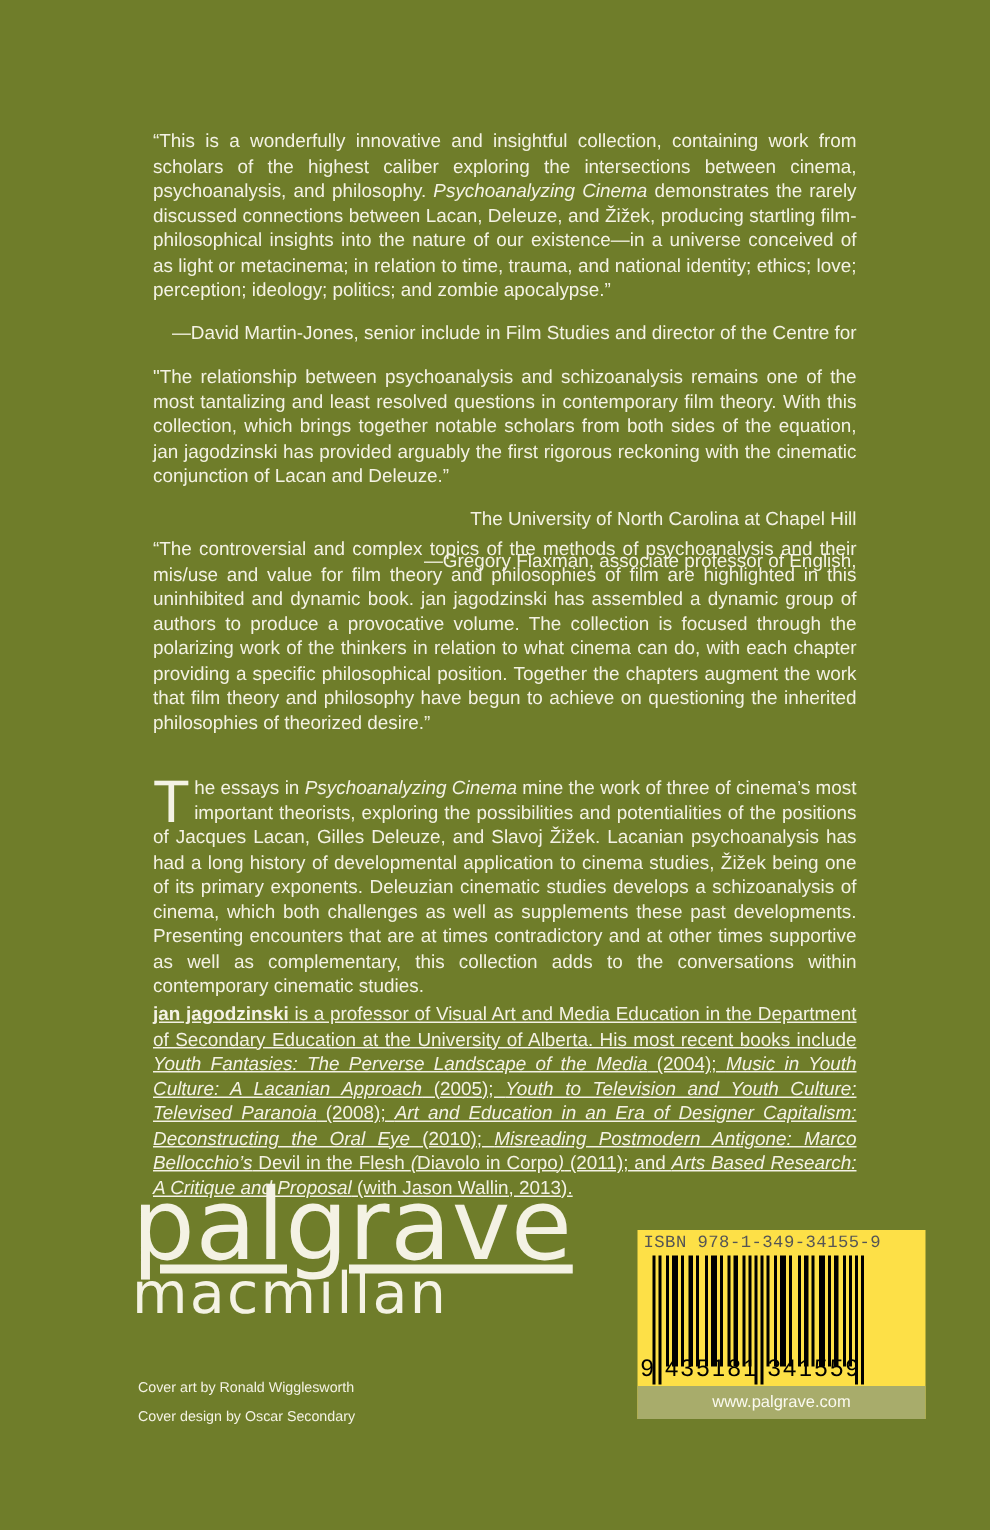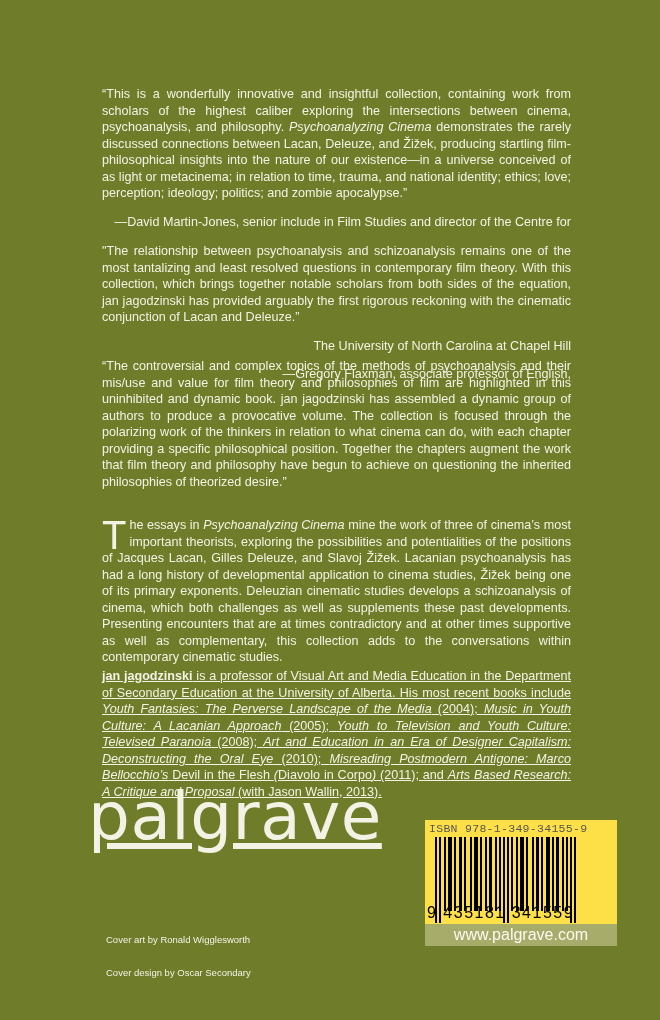--- a/index.html
+++ b/index.html
@@ -31,21 +31,21 @@
     position: absolute; left: 88px; top: 792px;
     color: #f4f2e4; font-family: "DejaVu Sans", sans-serif;
     font-weight: normal; letter-spacing: 0.5px;
   }
   .logo .l1 { font-size: 66px; line-height: 50px; display: block; text-decoration: underline; }
   .logo .l2 { font-size: 38px; line-height: 40px; display: block; letter-spacing: 1.5px; }
   .credits {
     position: absolute; left: 90px; top: 915px;
     font-size: 9.5px; line-height: 17px; color: #f4f2e4;
   }
-  .credits div { margin: 16px; }
+  .credits div { margin: 2px; }
   .barcode-box {
     position: absolute; left: 398px; top: 820px; width: 192px; height: 126px;
     background: #fde047;
     margin-left: 27px;
   }
   .isbn-text {
     position: absolute; left: 4px; top: 2px; width: 186px;
     font-family: "Liberation Mono", "DejaVu Sans Mono", monospace;
     font-size: 11.5px; color: #555; letter-spacing: 0.3px; white-space: nowrap;
   }
@@ -58,21 +58,21 @@
   .bars span.s { background: transparent; }
   .ean {
     position: absolute; left: 2px; top: 84px;
     font-family: "Liberation Sans", sans-serif;
     font-size: 16px; color: #000; letter-spacing: 1.5px; white-space: nowrap;
     background: transparent;
   }
   .url-bar {
     position: absolute; left: 0; top: 104px; width: 192px; height: 22px;
     background: #a8ac6b; color: #fbfaf0;
-    font-size: 16px; line-height: 22px; text-align: center;
+    font-size: 11px; line-height: 22px; text-align: center;
   }
 </style>
 </head>
 <body>
 
 <div class="col" id="q1">
   <p><span>“This is a wonderfully innovative and insightful collection, containing work from scholars of the highest caliber exploring the intersections between cinema, psychoanalysis, and philosophy. </span><i>Psychoanalyzing Cinema</i><span> demonstrates the rarely discussed connections between Lacan, Deleuze, and Žižek, producing startling film-philosophical insights into the nature of our existence—in a universe conceived of as light or metacinema; in relation to time, trauma, and national identity; ethics; love; perception; ideology; politics; and zombie apocalypse.”</span></p>
   <p class="attr">—David Martin-Jones, senior include in Film Studies and director of the Centre for</p>
 </div>
 
@@ -89,20 +89,21 @@
 <div class="col" id="desc">
   <p><span class="dropcap">T</span><span>he essays in </span><i>Psychoanalyzing Cinema</i><span> mine the work of three of cinema’s most important theorists, exploring the possibilities and potentialities of the positions of Jacques Lacan, Gilles Deleuze, and Slavoj Žižek. Lacanian psychoanalysis has had a long history of developmental application to cinema studies, Žižek being one of its primary exponents. Deleuzian cinematic studies develops a schizoanalysis of cinema, which both challenges as well as supplements these past developments. Presenting encounters that are at times contradictory and at other times supportive as well as complementary, this collection adds to the conversations within contemporary cinematic studies.</span></p>
 </div>
 
 <div class="col" id="bio">
   <p><b>jan jagodzinski</b><span> is a professor of Visual Art and Media Education in the Department of Secondary Education at the University of Alberta. His most recent books include </span><i>Youth Fantasies: The Perverse Landscape of the Media</i><span> (2004); </span><i>Music in Youth Culture: A Lacanian Approach</i><span> (2005); </span><i>Youth to Television and Youth Culture: Televised Paranoia</i><span> (2008); </span><i>Art and Education in an Era of Designer Capitalism: Deconstructing the Oral Eye</i><span> (2010); </span><i>Misreading Postmodern Antigone: Marco Bellocchio’s</i><span> Devil in the Flesh </span><i>(</i><span>Diavolo in Corpo</span><i>)</i><span> (2011); and </span><i>Arts Based Research: A Critique and Proposal</i><span> (with Jason Wallin, 2013).</span></p>
 </div>
 
 <div class="logo">
   <span class="l1">palgrave</span>
+  <span class="l2">macmillan</span>
 </div>
 
 <div class="credits">
   <div>Cover art by Ronald Wigglesworth</div>
   <div>Cover design by Oscar Secondary</div>
 </div>
 
 <div class="barcode-box">
   <div class="isbn-text">ISBN 978-1-349-34155-9</div>
   <div class="bars">

